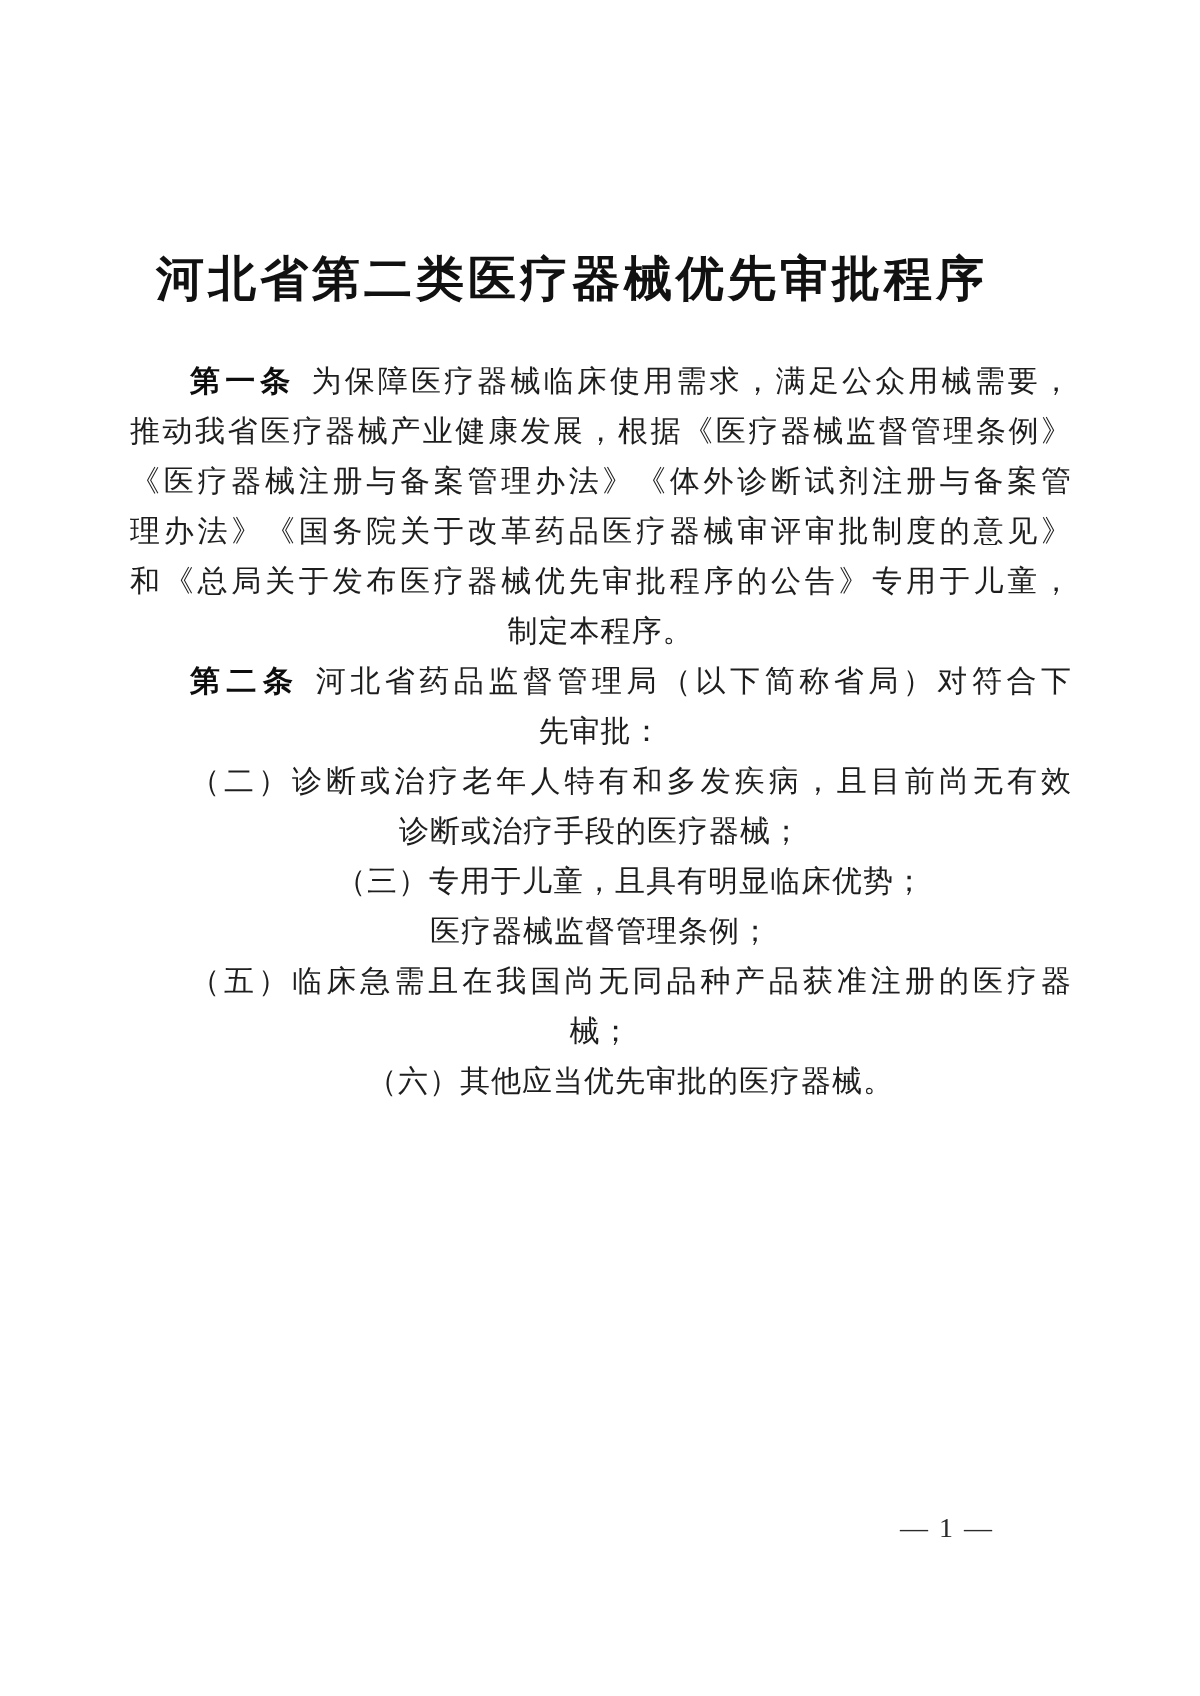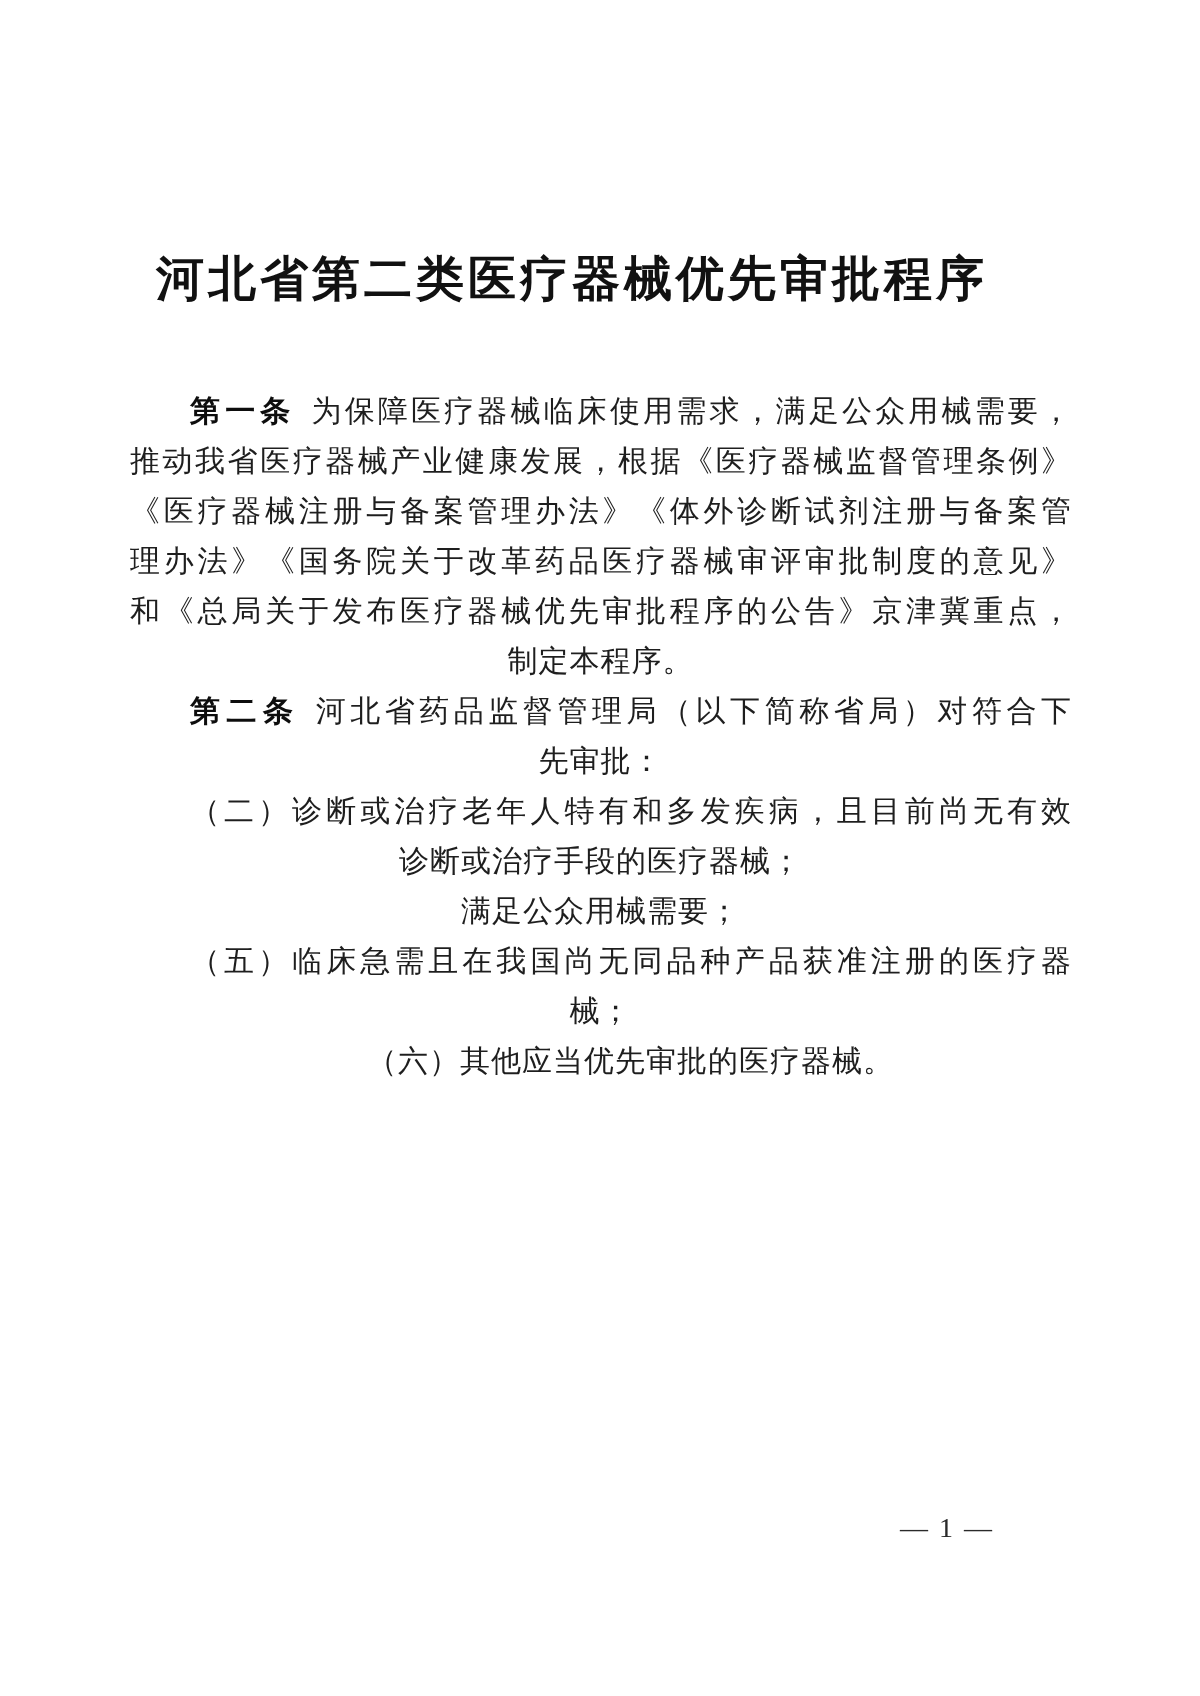--- a/index.html
+++ b/index.html
@@ -25,21 +25,21 @@
     text-align: center;
     font-size: 48px;
     font-weight: 800;
     letter-spacing: 4px;
     line-height: 62px;
     color: #111111;
     font-family: "Liberation Serif", "DejaVu Serif", serif;
   }
   .doc-body {
     position: absolute;
-    top: 386px;
+    top: 356px;
     left: 130px;
     width: 941px;
   }
   .line {
     height: 50px;
     line-height: 50px;
     font-size: 30px;
     letter-spacing: 1px;
     white-space: nowrap;
     text-align: center;
@@ -75,27 +75,28 @@
 <body>
 
 <div class="page">
   <h1 class="doc-title">河北省第二类医疗器械优先审批程序</h1>
 
   <div class="doc-body" id="doc-body">
       <div class="line indent justify"><span class="lead">第一条</span>为保障医疗器械临床使用需求，满足公众用械需要，</div>
       <div class="line justify">推动我省医疗器械产业健康发展，根据《医疗器械监督管理条例》</div>
       <div class="line justify">《医疗器械注册与备案管理办法》《体外诊断试剂注册与备案管</div>
       <div class="line justify">理办法》《国务院关于改革药品医疗器械审评审批制度的意见》</div>
-      <div class="line justify">和《总局关于发布医疗器械优先审批程序的公告》京津冀重点，</div>
+      <div class="line justify">和《总局关于发布医疗器械优先审批程序的公告》专用于儿童，</div>
       <div class="line">制定本程序。</div>
       <div class="line indent justify"><span class="lead">第二条</span>河北省药品监督管理局（以下简称省局）对符合下</div>
       <div class="line">先审批：</div>
       <div class="line indent justify">（二）诊断或治疗老年人特有和多发疾病，且目前尚无有效</div>
       <div class="line">诊断或治疗手段的医疗器械；</div>
-      <div class="line">满足公众用械需要；</div>
+      <div class="line indent">（三）专用于儿童，且具有明显临床优势；</div>
+      <div class="line">医疗器械监督管理条例；</div>
       <div class="line indent justify">（五）临床急需且在我国尚无同品种产品获准注册的医疗器</div>
       <div class="line">械；</div>
       <div class="line indent">（六）其他应当优先审批的医疗器械。</div>
     </div>
 
   <div class="page-footer">
     <span>— 1 —</span>
   </div>
 </div>
 

